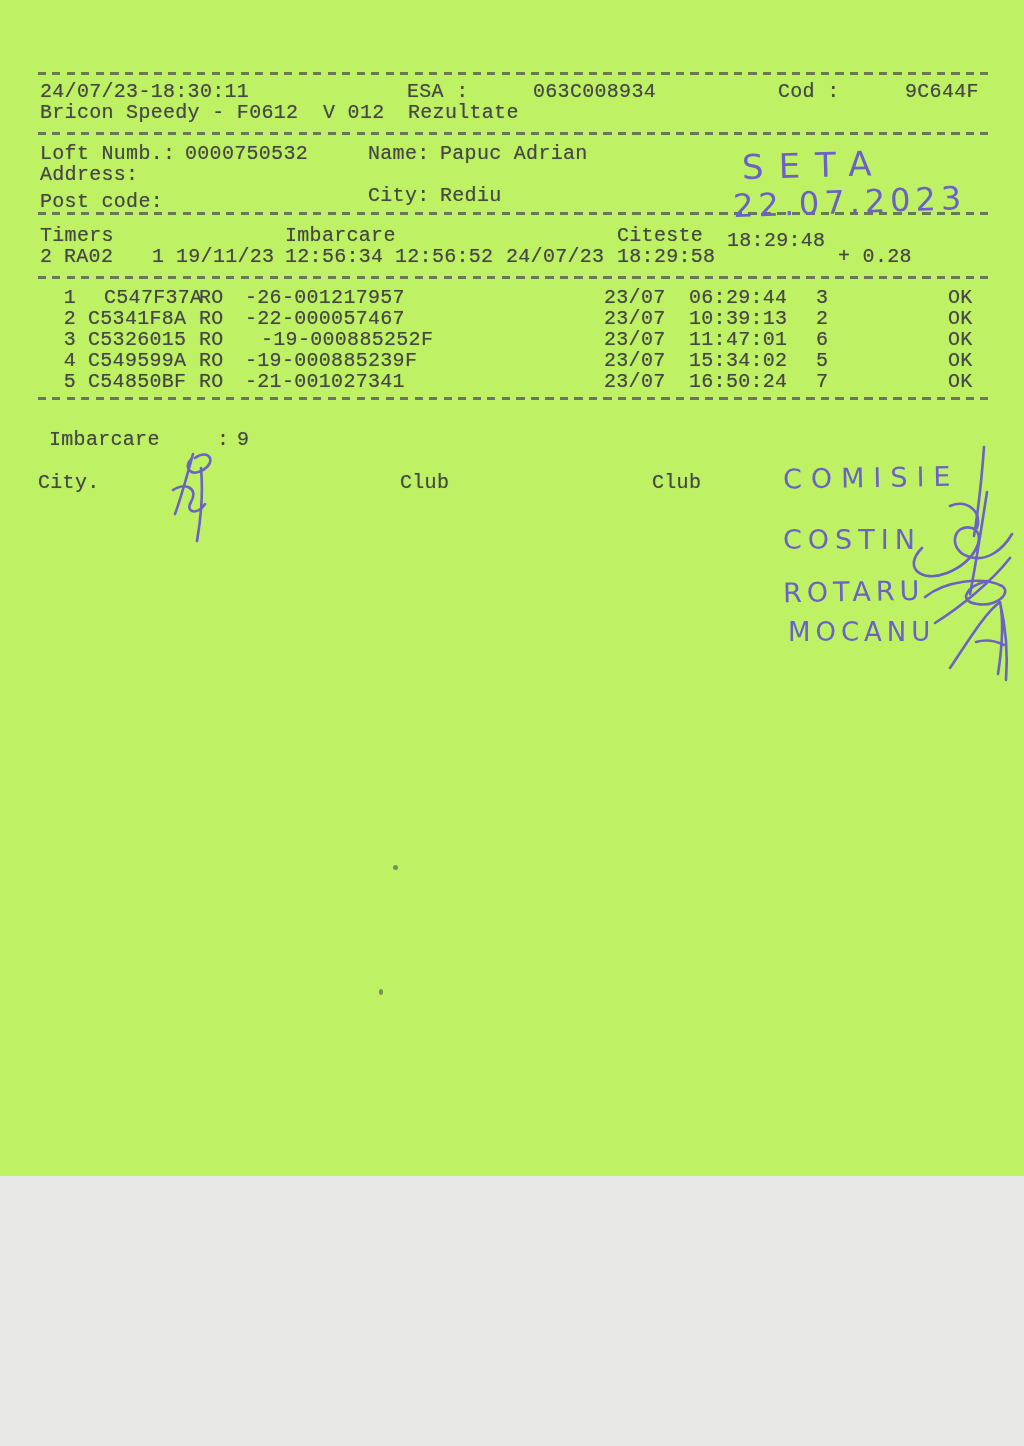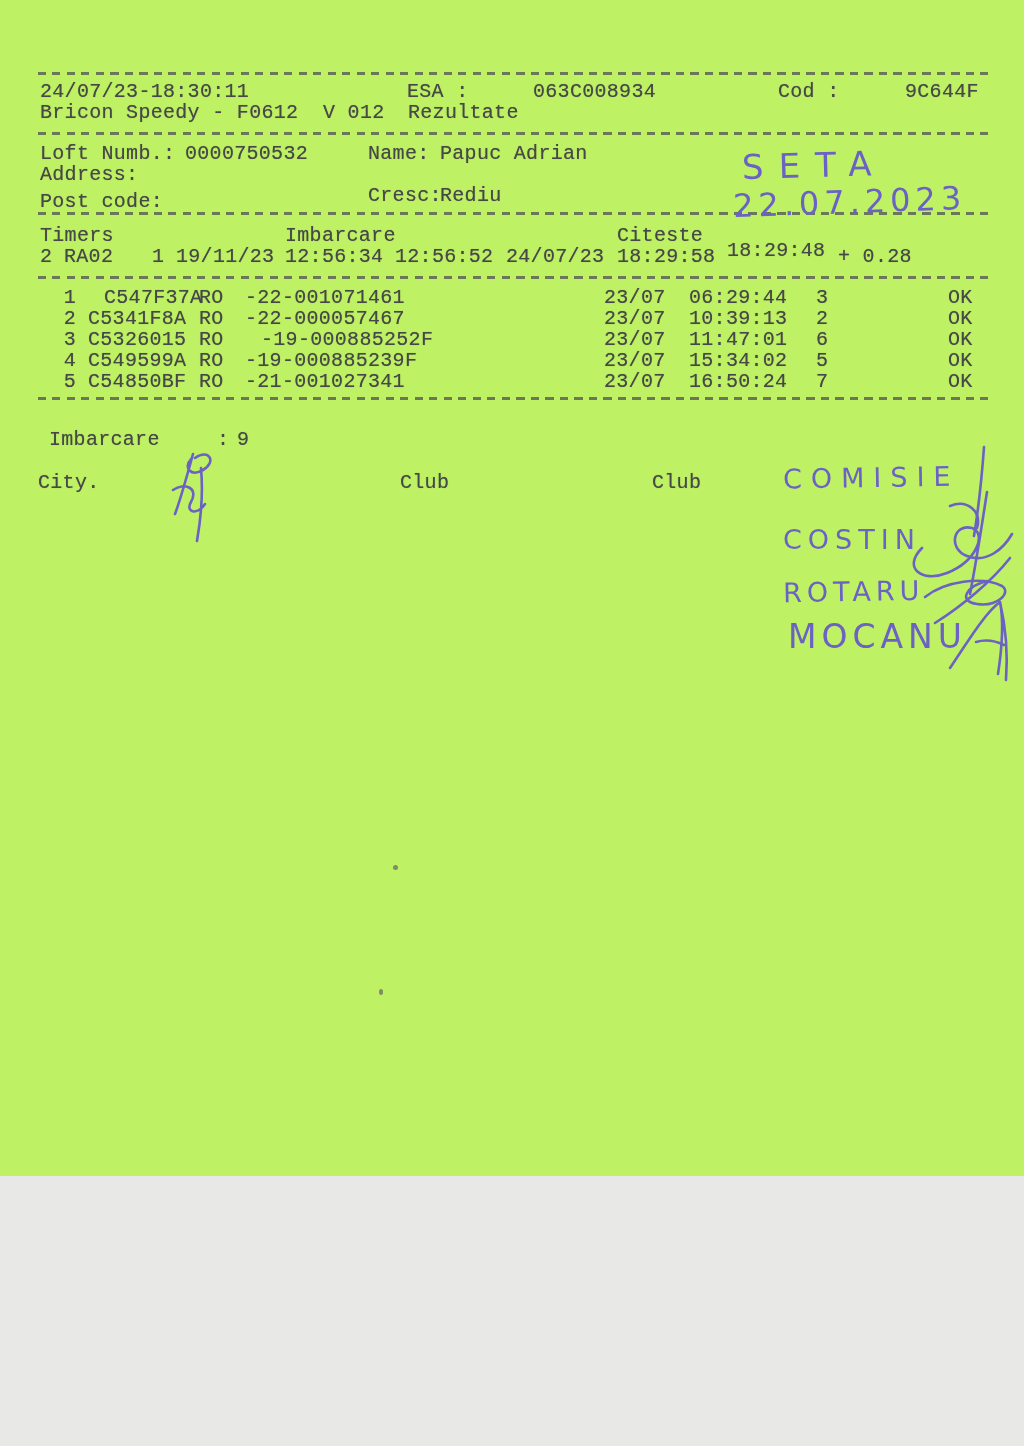--- a/index.html
+++ b/index.html
@@ -58,47 +58,47 @@
   <span class="print" style="left:40px;top:103px">Bricon Speedy - F0612</span>
   <span class="print" style="left:323px;top:103px">V 012</span>
   <span class="print" style="left:408px;top:103px">Rezultate</span>
 
   <span class="print" style="left:40px;top:144px">Loft Numb.:</span>
   <span class="print" style="left:185px;top:144px">0000750532</span>
   <span class="print" style="left:368px;top:144px">Name:</span>
   <span class="print" style="left:440px;top:144px">Papuc Adrian</span>
   <span class="print" style="left:40px;top:165px">Address:</span>
   <span class="print" style="left:40px;top:192px">Post code:</span>
-  <span class="print" style="left:368px;top:186px">Cresc:</span>
+  <span class="print" style="left:368px;top:186px">City:</span>
   <span class="print" style="left:440px;top:186px">Rediu</span>
 
   <span class="hand" style="left:742px;top:145px;font-size:34px;letter-spacing:15px;transform:rotate(-1.5deg)">SETA</span>
   <span class="hand" style="left:733px;top:183px;font-size:32px;letter-spacing:5px;transform:rotate(-2deg)">22.07.2023</span>
 
   <span class="print" style="left:40px;top:226px">Timers</span>
   <span class="print" style="left:285px;top:226px">Imbarcare</span>
   <span class="print" style="left:617px;top:226px">Citeste</span>
 
   <span class="print" style="left:40px;top:247px">2</span>
   <span class="print" style="left:64px;top:247px">RA02</span>
   <span class="print" style="left:152px;top:247px">1</span>
   <span class="print" style="left:176px;top:247px">19/11/23</span>
   <span class="print" style="left:285px;top:247px">12:56:34</span>
   <span class="print" style="left:395px;top:247px">12:56:52</span>
   <span class="print" style="left:506px;top:247px">24/07/23</span>
   <span class="print" style="left:617px;top:247px">18:29:58</span>
-  <span class="print" style="left:727px;top:241px">18:29:48</span>
+  <span class="print" style="left:727px;top:231px">18:29:48</span>
   <span class="print" style="left:838px;top:247px">+ 0.28</span>
 
   <div>
 
     <span class="print" style="left:40px;top:288px"><span class="num-col">1</span></span>
     <span class="print" style="left:104px;top:288px">C547F37A</span>
     <span class="print" style="left:199px;top:288px">RO</span>
-    <span class="print" style="left:245px;top:288px">-22-001071461</span>
+    <span class="print" style="left:245px;top:288px">-26-001217957</span>
     <span class="print" style="left:604px;top:288px">23/07</span>
     <span class="print" style="left:689px;top:288px">06:29:44</span>
     <span class="print" style="left:816px;top:288px">3</span>
     <span class="print" style="left:948px;top:288px">OK</span>
 
     <span class="print" style="left:40px;top:309px"><span class="num-col">2</span></span>
     <span class="print" style="left:88px;top:309px">C5341F8A</span>
     <span class="print" style="left:199px;top:309px">RO</span>
     <span class="print" style="left:245px;top:309px">-22-000057467</span>
     <span class="print" style="left:604px;top:309px">23/07</span>
@@ -138,21 +138,21 @@
   <span class="print" style="left:217px;top:430px">:</span>
   <span class="print" style="left:237px;top:430px">9</span>
 
   <span class="print" style="left:38px;top:473px">City.</span>
   <span class="print" style="left:400px;top:473px">Club</span>
   <span class="print" style="left:652px;top:473px">Club</span>
 
   <span class="hand" style="left:783px;top:462px;font-size:27px;letter-spacing:9px;transform:rotate(-1deg)">COMISIE</span>
   <span class="hand" style="left:783px;top:524px;font-size:27px;letter-spacing:6px">COSTIN</span>
   <span class="hand" style="left:783px;top:576px;font-size:27px;letter-spacing:5px;transform:rotate(-1deg)">ROTARU</span>
-  <span class="hand" style="left:788px;top:617px;font-size:33px;letter-spacing:5px">MOCANU</span>
+  <span class="hand" style="left:788px;top:617px;font-size:26px;letter-spacing:5px">MOCANU</span>
 
   <svg class="sig" style="left:155px;top:446px" width="75" height="98" viewBox="0 0 75 98">
     <path d="M40 12 C54 2 62 16 48 24 C36 31 28 22 36 13 M38 8 C32 30 26 52 20 68 M18 44 C30 36 44 42 36 56 C30 66 42 70 50 58 M46 22 C48 44 46 72 42 95"></path>
   </svg>
 
   <svg class="sig" style="left:960px;top:443px" width="45" height="97" viewBox="0 0 45 97">
     <path d="M24 4 C22 32 19 62 14 93"></path>
   </svg>
 
   <svg class="sig" style="left:890px;top:486px" width="130" height="115" viewBox="0 0 130 115">

